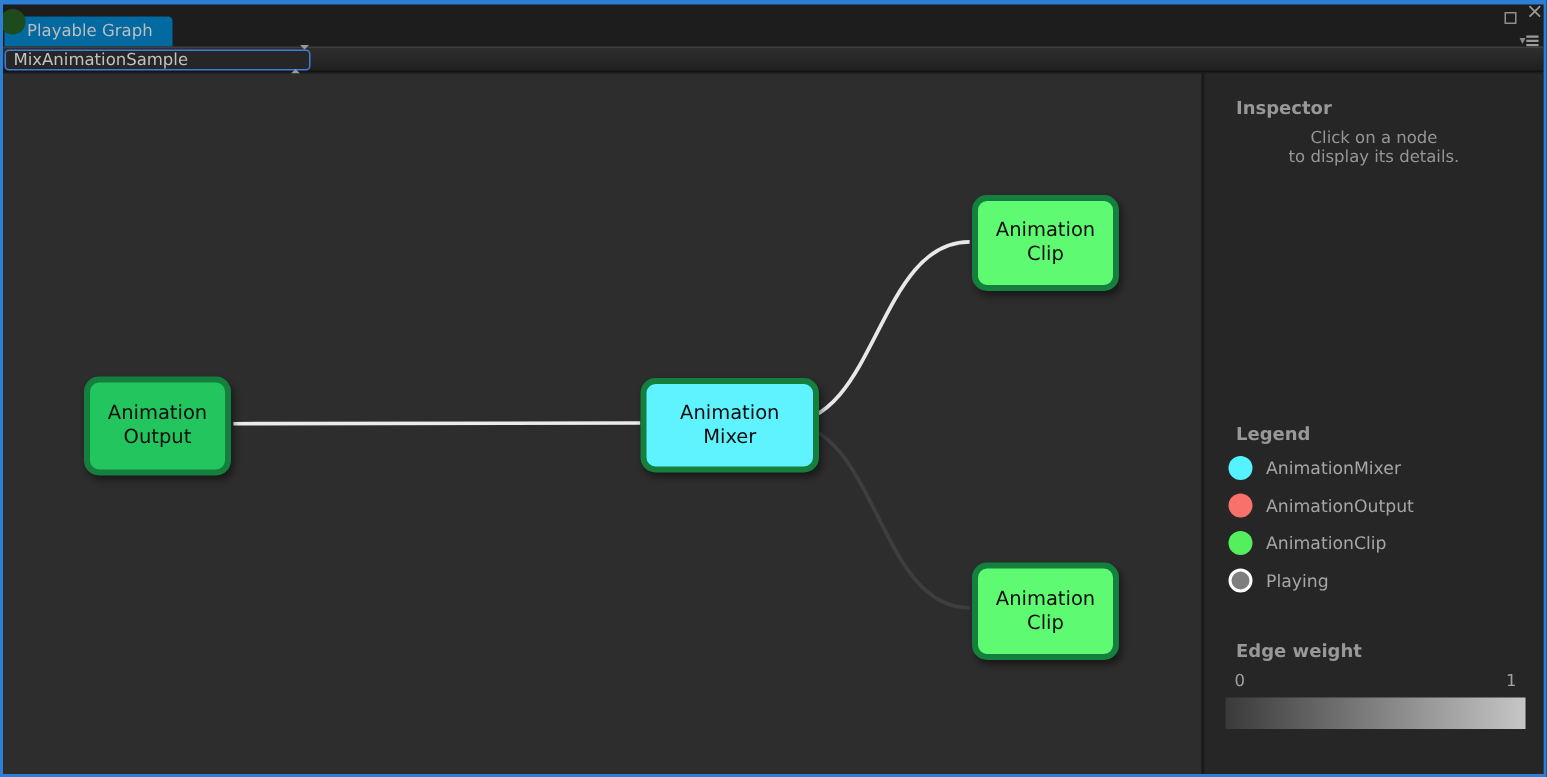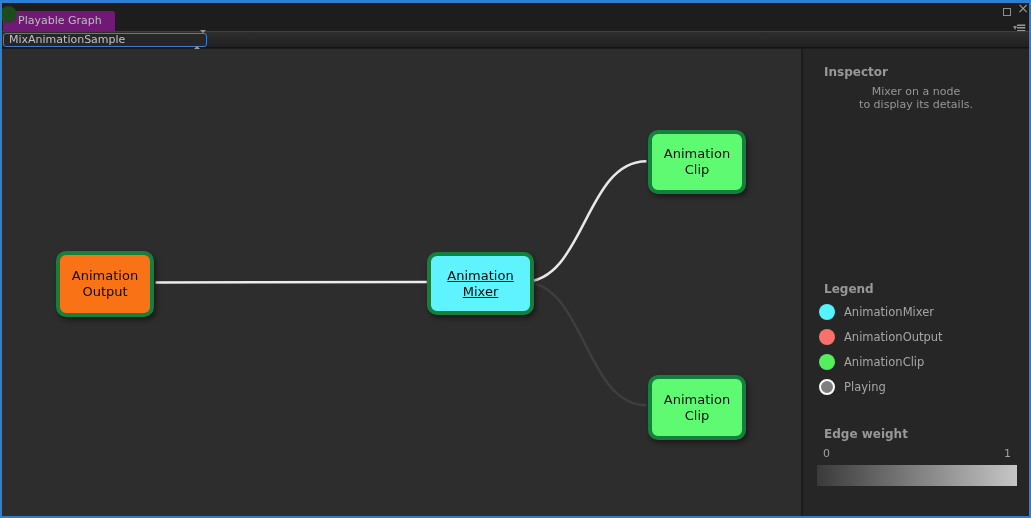--- a/index.html
+++ b/index.html
@@ -20,21 +20,21 @@
     border-top:3px solid var(--window-border);
     overflow:hidden;
   }
   
   .tabbar{
     position:absolute;left:0;top:1px;right:0;height:27px;
     background:#1d1d1d;
   }
   .tab{
     position:absolute;left:1px;top:7px;height:20px;
-    background:#701a75;
+    background:#0369a1;
     color:#bdbdbd;font-size:11px;line-height:20px;
     padding:0 13px 0 15px;
     border-radius:3px 3px 0 0;
     white-space:nowrap;
   }
   .status-dot{
     position:absolute;left:-2px;top:3px;width:17px;height:17px;
     border-radius:50%;
     background:var(--playing-dot);
     z-index:5;
@@ -153,37 +153,37 @@
     </div>
   </div>
 
   <div class="graph-area">
     <svg class="edges-layer" width="799" height="470" viewBox="0 0 799 470">
         <path d="M152,235 L425,234.5" stroke="#ececec" stroke-width="2.5" fill="none"></path>
         <path d="M522,234.5 C584,234.5 584,113 646,113" stroke="#e8e8e8" stroke-width="2.5" fill="none"></path>
         <path d="M522,234.5 C584,234.5 584,358.5 646,358.5" stroke="#3e3e3e" stroke-width="2.5" fill="none"></path>
       </svg>
 
-  <div class="node" style="left: 54px; top: 202px; width: 98px; height: 66px; background: #f97316;">
+  <div class="node" style="left: 54px; top: 202px; width: 98px; height: 66px; background: #22c55e;">
         <span>Animation Output</span>
       </div>
-      <div class="node" style="left: 425px; top: 203px; width: 107px; height: 63px; background: rgb(95, 243, 255); text-decoration: underline;">
+      <div class="node" style="left: 425px; top: 203px; width: 119px; height: 63px; background: rgb(95, 243, 255);">
         <span>Animation Mixer</span>
       </div>
       <div class="node" style="left: 646px; top: 81px; width: 98px; height: 64px; background: rgb(94, 251, 114);">
         <span>Animation Clip</span>
       </div>
       <div class="node" style="left: 646px; top: 326px; width: 98px; height: 65px; background: rgb(94, 251, 114);">
         <span>Animation Clip</span>
       </div>
     </div>
 
   <div class="inspector">
     <div class="panel-heading" style="top:16px">Inspector</div>
-    <div class="insp-msg" style="top:36px">Mixer on a node</div>
+    <div class="insp-msg" style="top:36px">Click on a node</div>
     <div class="insp-msg" style="top:49px">to display its details.</div>
 
     <div class="panel-heading" style="top:233px">Legend</div>
     <div class="legend-items">
 
     <div class="legend-item">
           <span class="legend-dot" style="background: rgb(85, 242, 255);"></span>
           <span class="legend-label">AnimationMixer</span>
         </div>
         <div class="legend-item">

